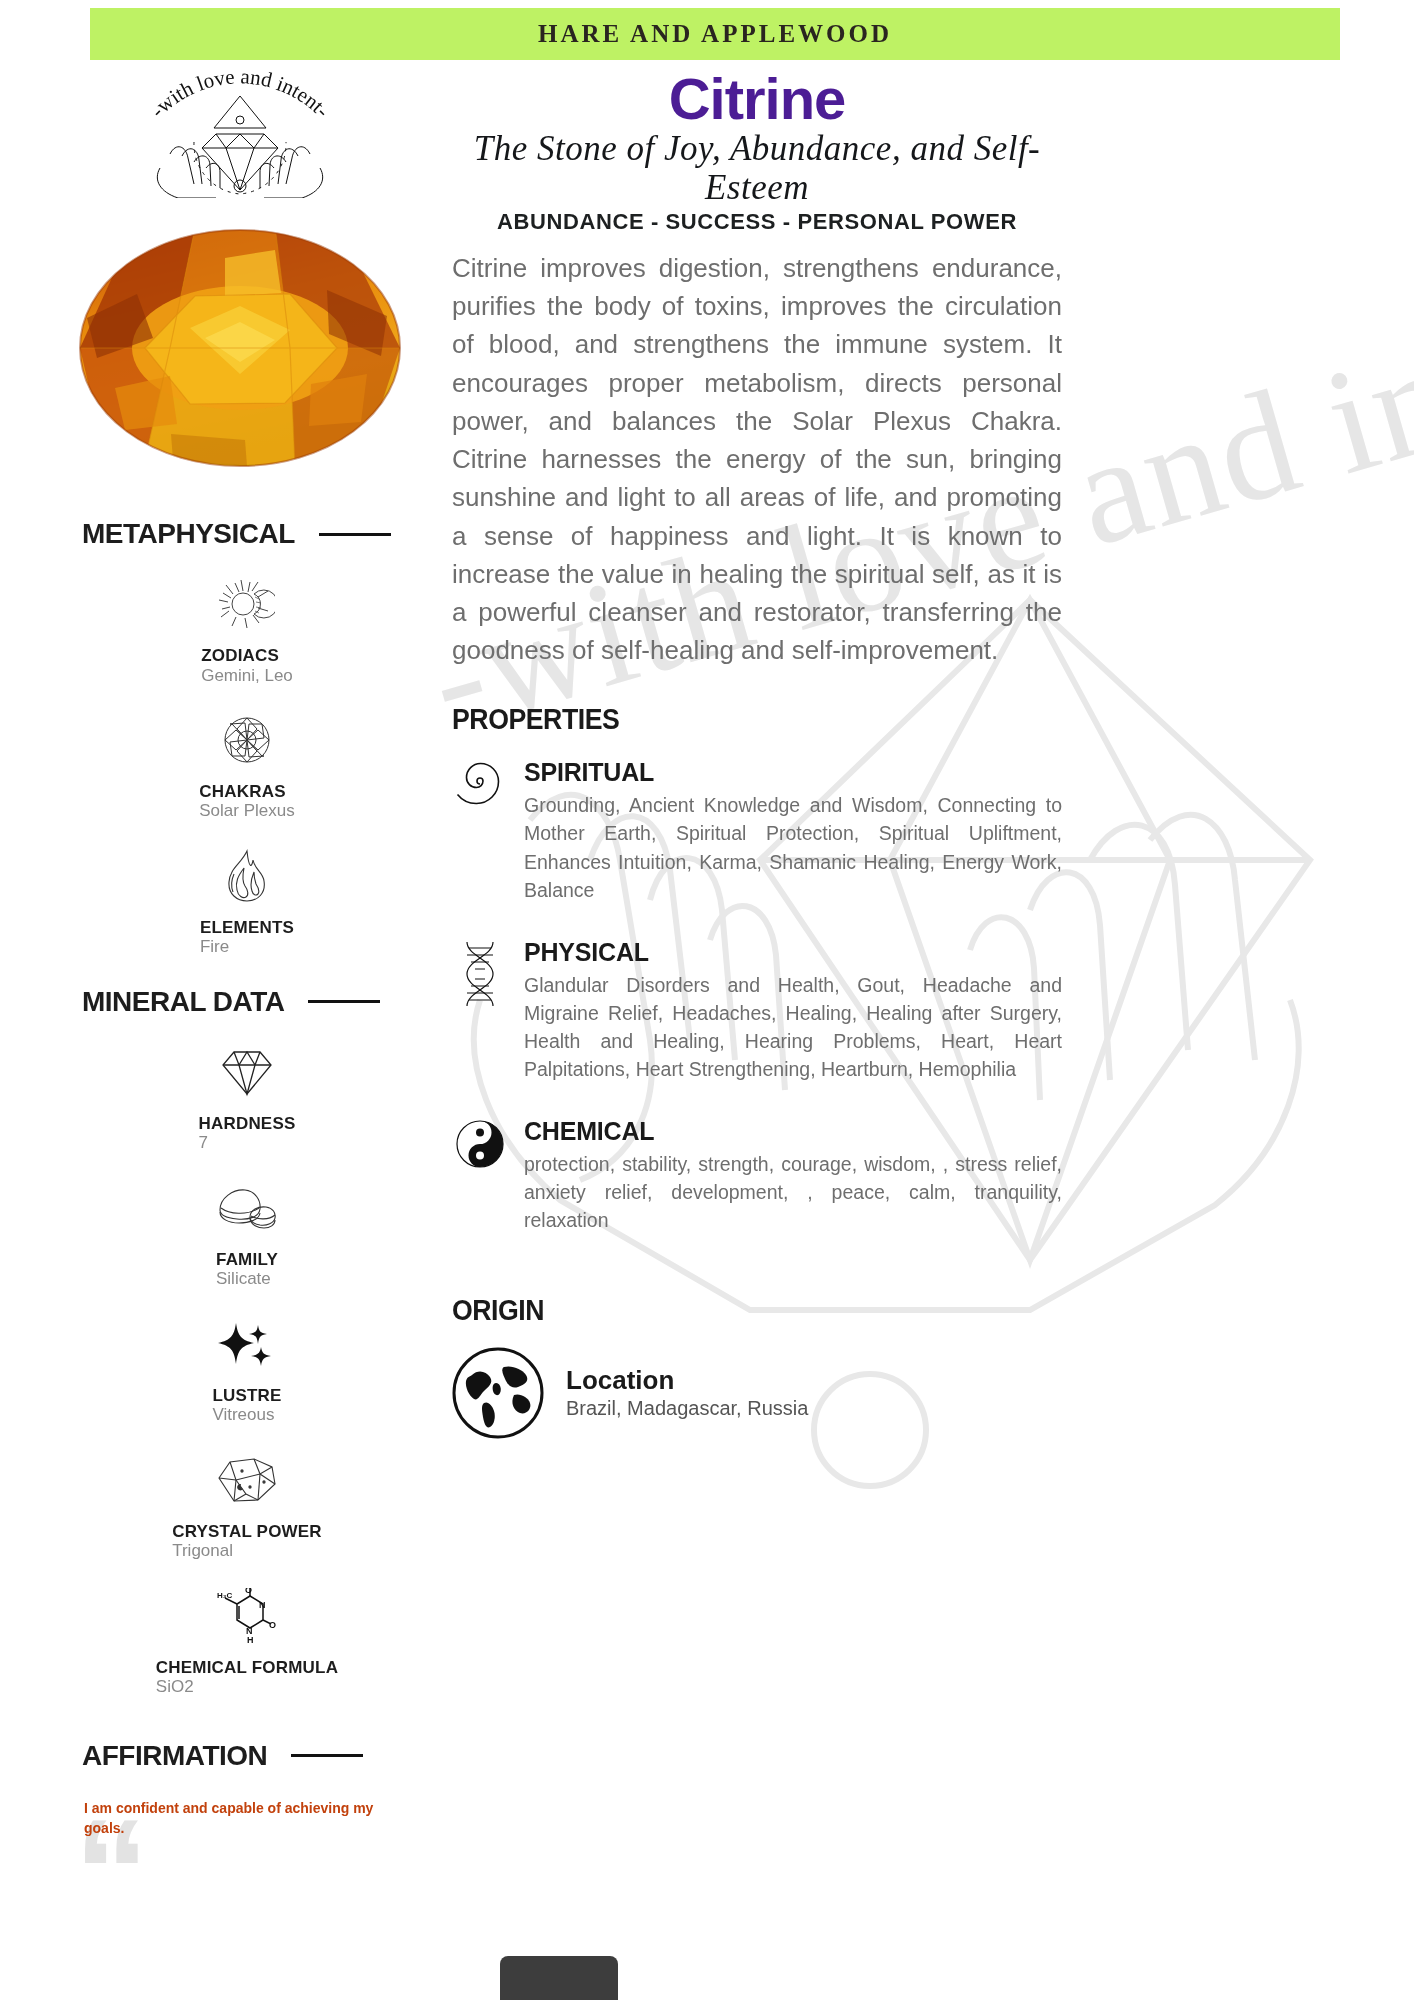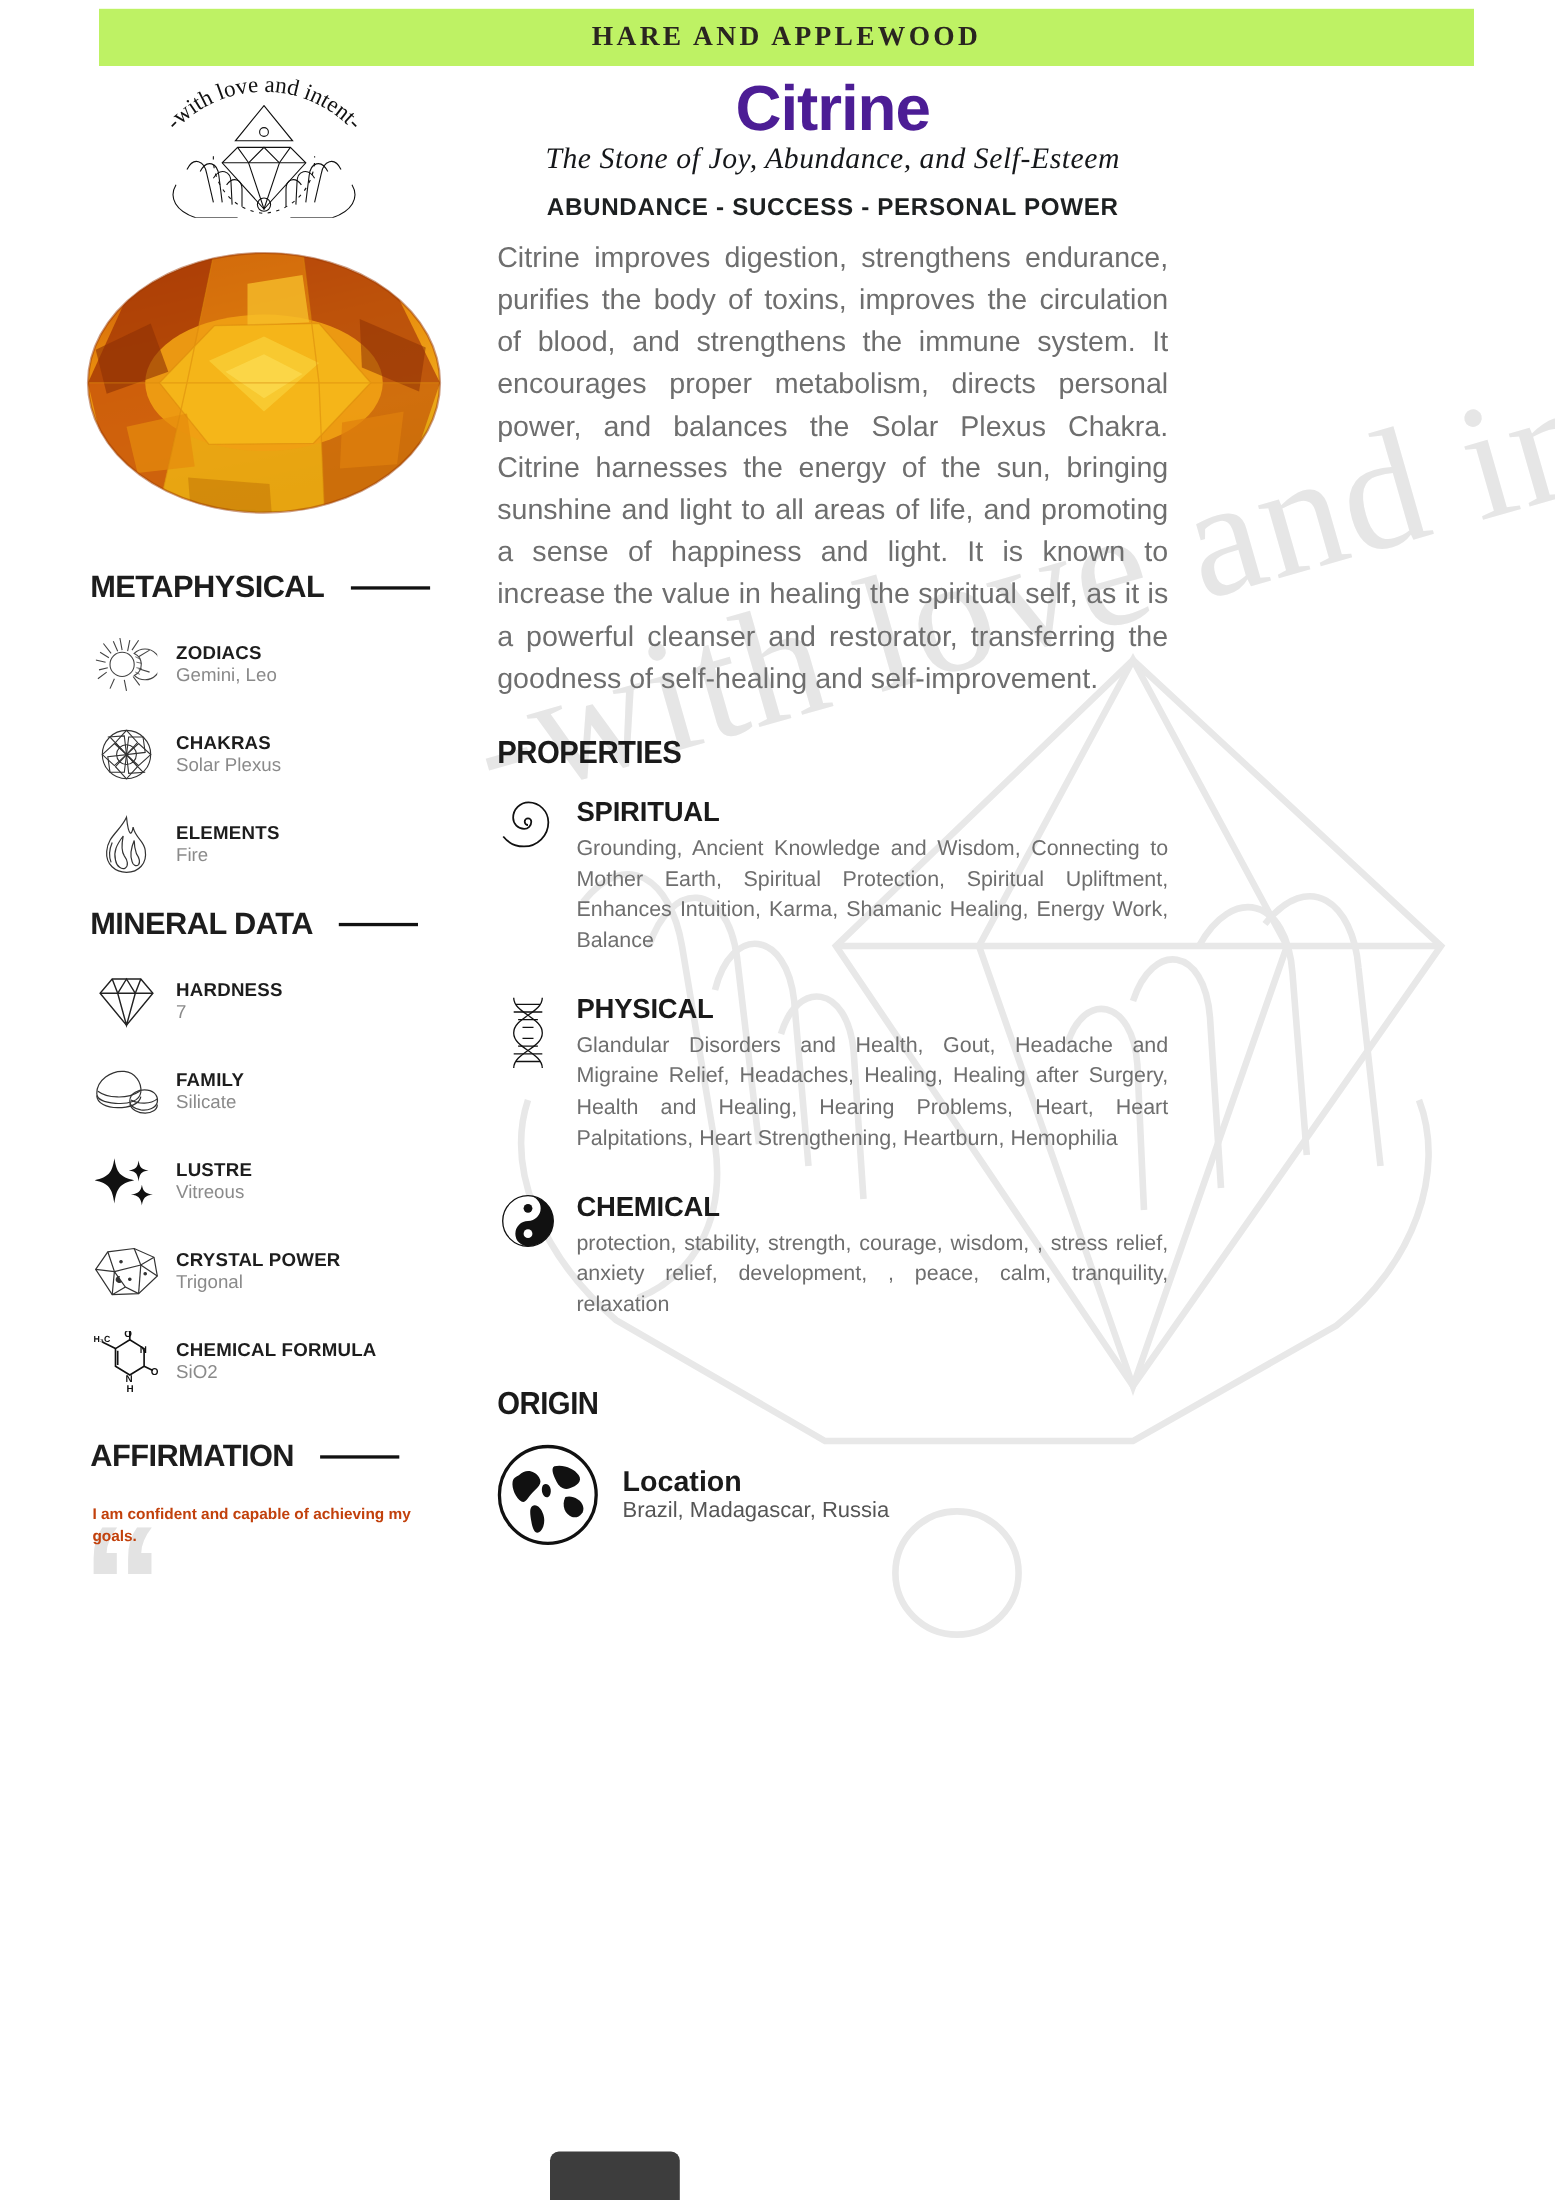--- a/index.html
+++ b/index.html
@@ -60,21 +60,21 @@
 
   
   .sec-head { display:flex; align-items:center; gap:24px; margin: 0 0 0 12px; }
   .sec-head .txt {
     font-size: 28px; font-weight: 700; letter-spacing: -0.5px; color:#1d1d1d;
     font-family:"Liberation Sans", sans-serif;
   }
   .sec-head .rule { height:3px; background:#111; width:72px; }
 
   .info-list { margin-top: 26px; padding-left: 14px; }
-  .info-item { display:flex; align-items:center; gap:14px; margin-bottom: 26px; }
+  .info-item { display:flex; align-items:center; gap:14px; margin-bottom: 26px; flex-direction: column; }
   .info-icon { width: 62px; min-width:62px; height: 56px; display:flex; align-items:center; justify-content:center; }
   .info-icon svg { display:block; }
   .info-text .lbl {
     font-size:17px; font-weight:700; color:#1d1d1d; letter-spacing:0.2px; line-height:1.15;
   }
   .info-text .val { font-size:17px; color:#8a8a8a; line-height:1.2; }
 
   
   .affirm-block { position:relative; margin-top: 6px; padding-left:14px; }
   .quote-mark {
@@ -91,23 +91,23 @@
   
   .right-col { position:absolute; left:452px; top:70px; width:610px; z-index:3; }
 
   .stone-name {
     font-size: 58px; font-weight: 800; color:#4c1d95; letter-spacing:-1px;
     line-height:1.0; text-align:center; margin-bottom: 2px;
   }
   .stone-sub {
     font-family:"Liberation Serif", serif;
     font-style: italic;
-    font-size: 27px; color:#15171a; text-align:center; line-height:1.1;
+    font-size: 35px; color:#15171a; text-align:center; line-height:1.1;
     letter-spacing: 0.5px;
-    margin: 0 auto 15px auto;
+    margin: 0 auto 2px auto;
     max-width: 580px;
   }
   .keywords {
     text-align:center; font-size:22px; font-weight:700; color:#1d2021;
     letter-spacing:0.6px; margin-bottom: 14px;
   }
   .desc {
     font-size:26px; color:#6e6e6e; line-height:1.47; text-align:justify;
   }
 

